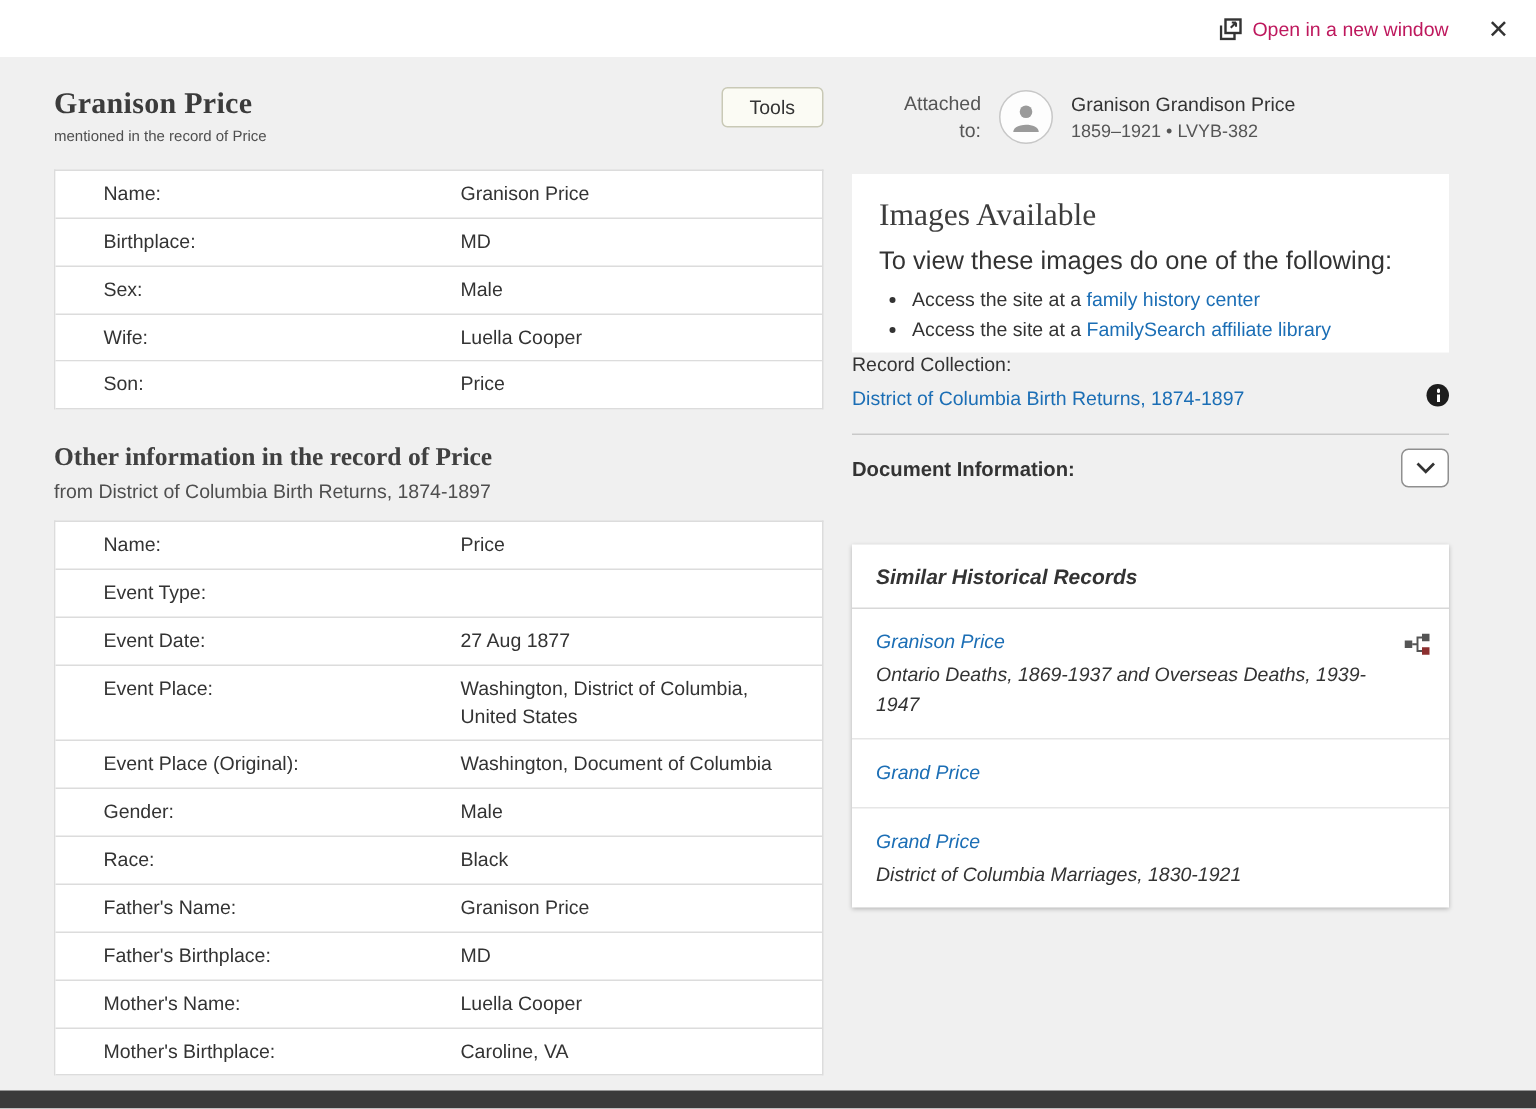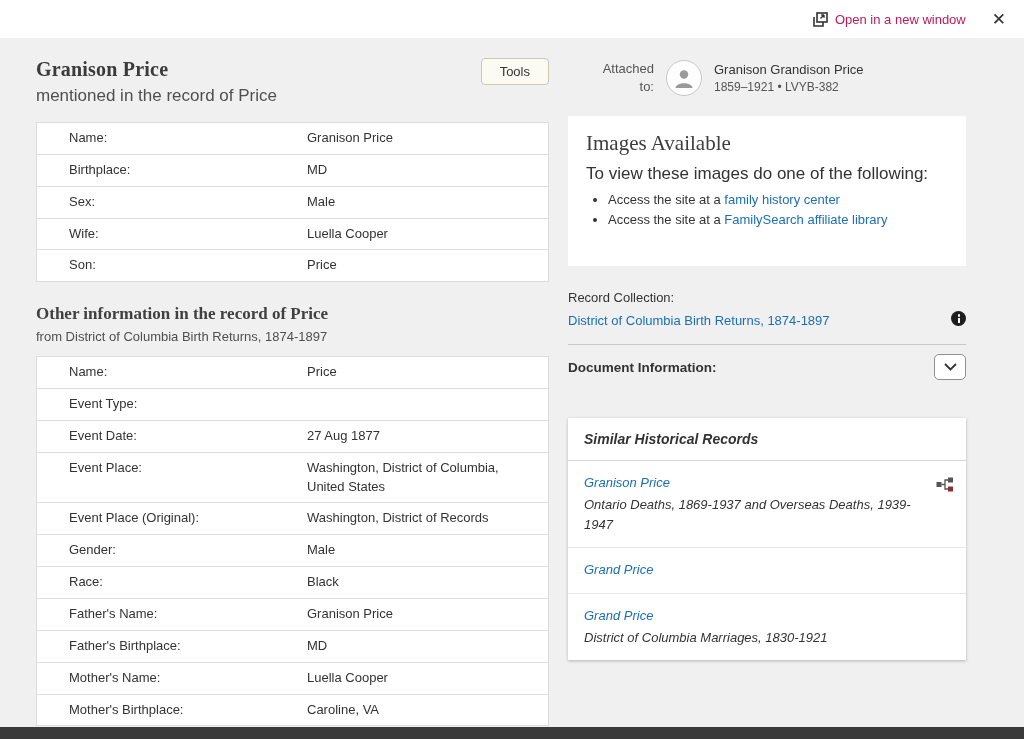--- a/index.html
+++ b/index.html
@@ -44,21 +44,21 @@
   
   .header-row {
     display: flex; justify-content: space-between; align-items: flex-start;
     margin-bottom: 16px;
   }
   .page-title {
     font-family: "Liberation Serif", "DejaVu Serif", serif;
     font-size: 20px; font-weight: 600; color: #3b3b3b;
     letter-spacing: .2px;
   }
-  .page-subtitle { font-size: 17px; color: #4f4f4f; margin-top: 5px; }
+  .page-subtitle { font-size: 10px; color: #4f4f4f; margin-top: 5px; }
   .tools-btn {
     background: #fbfbf4; border: 1px solid #c9c9b6; border-radius: 4px;
     padding: 5px 18px; font-size: 13px; color: #333; cursor: pointer;
     font-family: inherit;
   }
 
   .record-table { border: 1px solid #dcdcdc; border-bottom: none; margin-bottom: 22px; }
   .record-row {
     display: flex; background: #fff; border-bottom: 1px solid #dcdcdc;
     padding: 6px 12px; min-height: 27px; align-items: flex-start;
@@ -83,21 +83,21 @@
   }
   .avatar {
     width: 36px; height: 36px; border-radius: 50%;
     background: #fdfdfd; border: 1px solid #c7c7c7;
     display: flex; align-items: center; justify-content: center;
     overflow: hidden; flex-shrink: 0;
   }
   .attached-name { font-size: 13px; color: #333; }
   .attached-details { font-size: 12px; color: #555; margin-top: 3px; }
 
-  .images-box { background: #fff; padding: 15px 18px 34px; margin-bottom: 24px; }
+  .images-box { background: #fff; padding: 15px 18px 3px; }
   .images-title {
     font-family: "Liberation Serif", "DejaVu Serif", serif;
     font-size: 21px; font-weight: 400; color: #3d3d3d; margin-bottom: 8px;
   }
   .images-intro { font-size: 17px; color: #333; margin-bottom: 8px; }
   .images-box ul { padding-left: 22px; }
   .images-box li { margin: 5px 0; color: #333; }
 
   .record-collection { display: flex; justify-content: space-between; align-items: flex-end; margin-bottom: 16px; }
   .rc-label { font-size: 13px; color: #333; margin-bottom: 8px; }
@@ -208,21 +208,21 @@
       <div class="record-row">
         <span class="flabel">Event Date:</span>
         <span class="fvalue">27 Aug 1877</span>
       </div>
       <div class="record-row">
         <span class="flabel">Event Place:</span>
         <span class="fvalue">Washington, District of Columbia, United States</span>
       </div>
       <div class="record-row">
         <span class="flabel">Event Place (Original):</span>
-        <span class="fvalue">Washington, District of Records</span>
+        <span class="fvalue">Washington, Document of Columbia</span>
       </div>
       <div class="record-row">
         <span class="flabel">Gender:</span>
         <span class="fvalue">Male</span>
       </div>
       <div class="record-row">
         <span class="flabel">Race:</span>
         <span class="fvalue">Black</span>
       </div>
       <div class="record-row">

